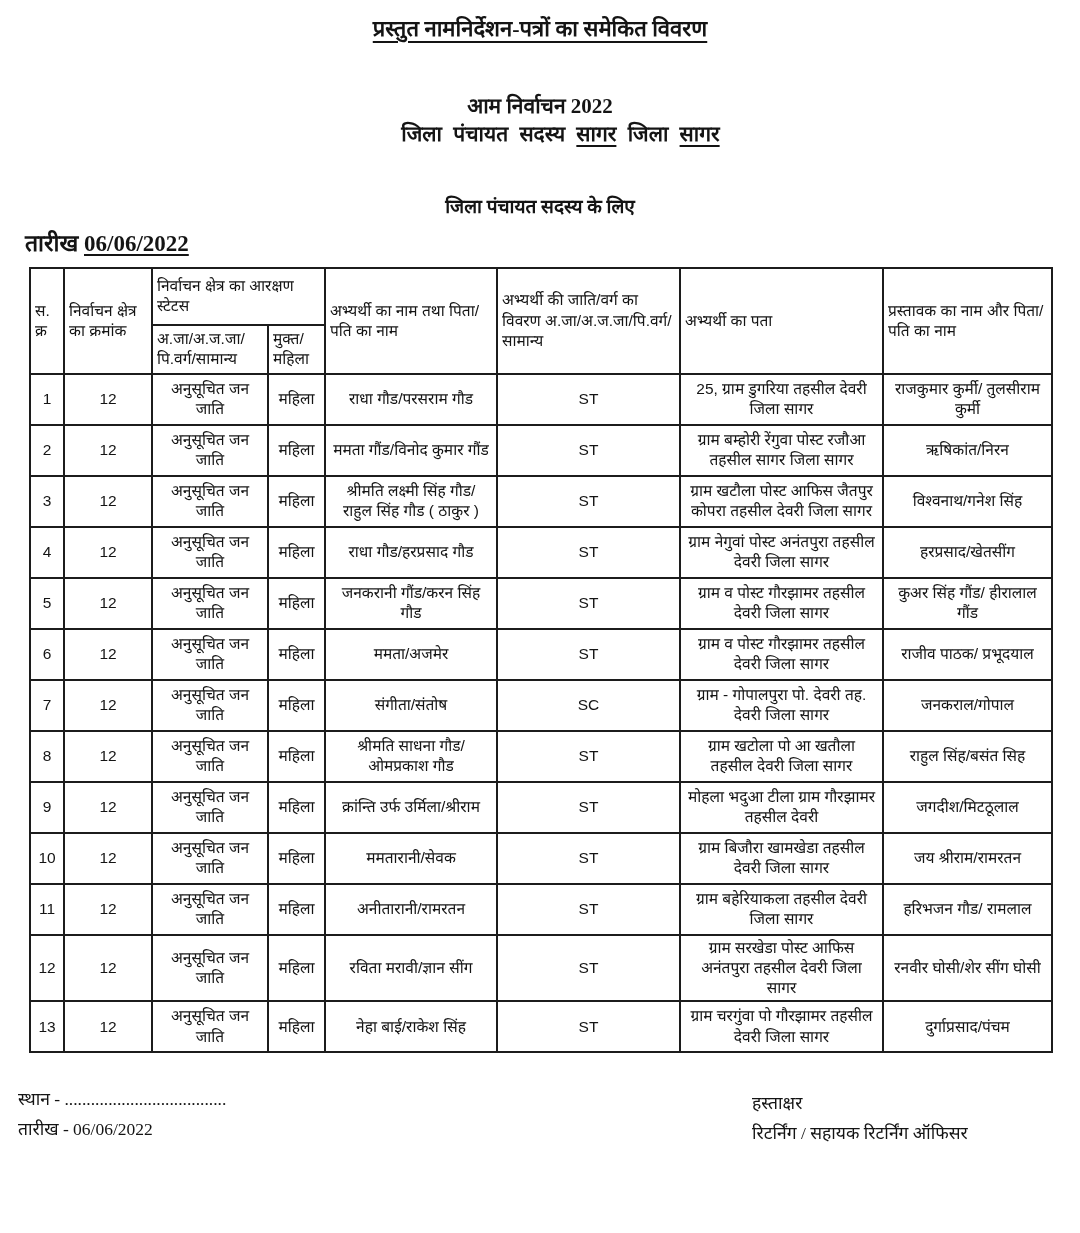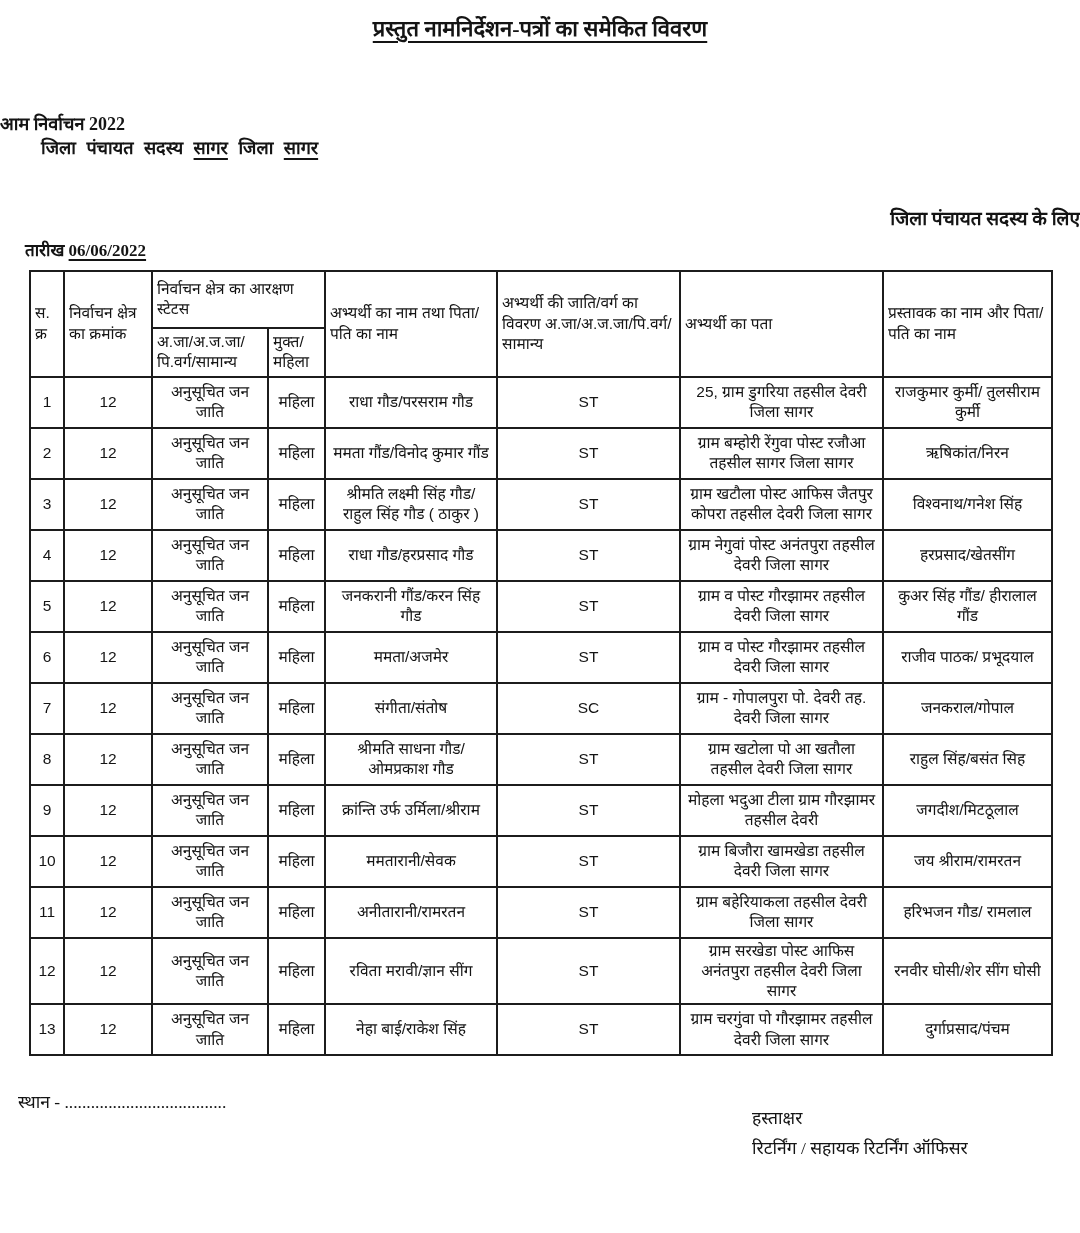--- a/index.html
+++ b/index.html
@@ -15,41 +15,42 @@
     text-align: center;
     font-size: 22px;
     font-weight: bold;
   }
   .doc-title .u {
     text-decoration: underline;
     text-decoration-thickness: 2px;
     text-underline-offset: 5px;
   }
   .subtitle-block {
-    margin-top: 70px;
-    font-weight: bold;
-    font-size: 18px;
+    margin-top: 50px;
+    text-align: center;
+    font-weight: bold;
+    font-size: 21px;
     line-height: 1.35;
   }
   .subtitle-line2 { word-spacing: 6px; padding-left: 41px; }
   .subtitle-line2 .u {
     text-decoration: underline;
     text-decoration-thickness: 2px;
     text-underline-offset: 4px;
   }
   .for-line {
     margin-top: 44px;
-    text-align: right;
+    text-align: center;
     font-weight: bold;
     font-size: 19px;
   }
   .date-line {
     margin: 7px 0 0 25px;
     font-weight: bold;
-    font-size: 17px;
+    font-size: 23px;
   }
   .date-line .u {
     text-decoration: underline;
     text-decoration-thickness: 1.5px;
     text-underline-offset: 3px;
   }
   table.nom {
     margin: 9px 0 0 29px;
     width: 1022px;
     border-collapse: collapse;
@@ -73,21 +74,21 @@
   tbody tr { height: 51px; }
   tbody td { text-align: center; }
   .footer {
     position: relative;
     margin-top: 32px;
     font-size: 17.5px;
   }
   .footer-left { margin-left: 18px; line-height: 1.7; }
   .footer-right {
     position: absolute;
-    left: 752px; top: 16px;
+    left: 752px; top: 4px;
     line-height: 1.7;
   }
 </style>
 </head>
 <body>
 
 <div class="doc-title">
   <span class="u">प्रस्तुत नामनिर्देशन-पत्रों का समेकित विवरण</span>
 </div>
 
@@ -276,18 +277,19 @@
     <td>ST</td>
     <td>ग्राम चरगुंवा पो गौरझामर तहसील देवरी जिला सागर</td>
     <td>दुर्गाप्रसाद/पंचम</td>
   </tr>
 </tbody>
 </table>
 
 <div class="footer">
   <div class="footer-left">
     <div>स्थान - .....................................</div>
+    <div>तारीख - 06/06/2022</div>
   </div>
   <div class="footer-right">
     <div>हस्ताक्षर</div>
     <div>रिटर्निंग / सहायक रिटर्निंग ऑफिसर</div>
   </div>
 </div>
 
 </body></html>

